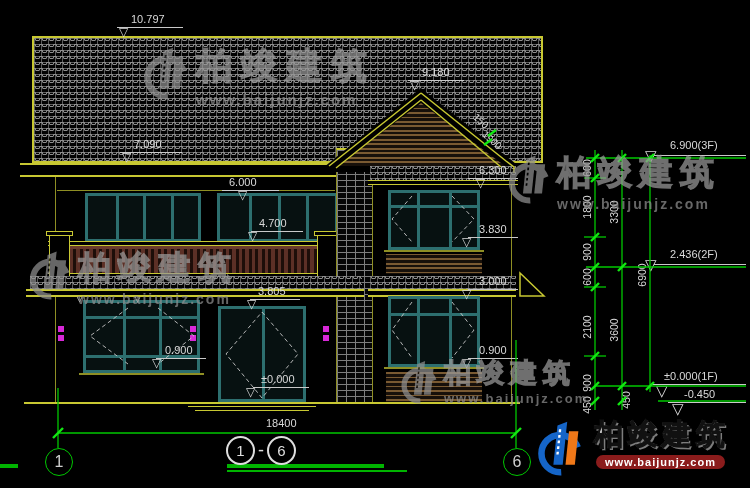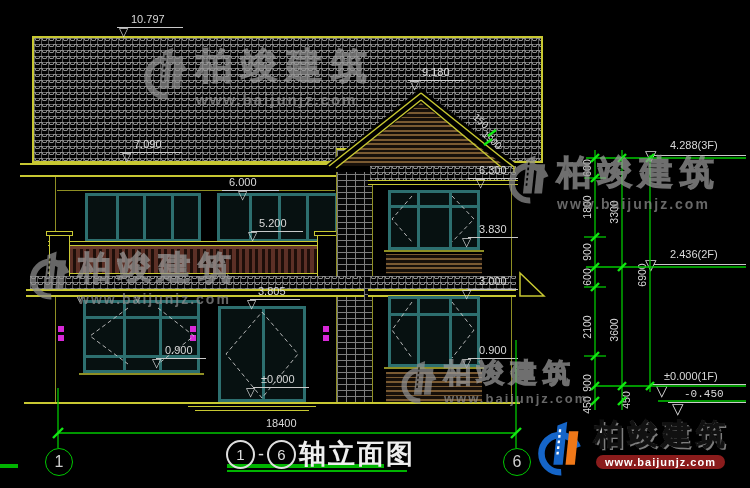--- a/index.html
+++ b/index.html
@@ -203,21 +203,21 @@
   <div class="tri" style="left:410px;top:79px;">▽</div>
 
   <div class="ann" style="left:229px;top:176px;">6.000</div>
   <div class="uline" style="left:222px;top:190px;width:57px;"></div>
   <div class="tri" style="left:238px;top:189px;">▽</div>
 
   <div class="ann" style="left:479px;top:164px;">6.300</div>
   <div class="uline" style="left:468px;top:178px;width:50px;"></div>
   <div class="tri" style="left:476px;top:177px;">▽</div>
 
-  <div class="ann" style="left:259px;top:217px;">5.200</div>
+  <div class="ann" style="left:259px;top:217px;">4.700</div>
   <div class="uline" style="left:251px;top:231px;width:52px;"></div>
   <div class="tri" style="left:248px;top:230px;">▽</div>
 
   <div class="ann" style="left:479px;top:223px;">3.830</div>
   <div class="uline" style="left:468px;top:237px;width:50px;"></div>
   <div class="tri" style="left:462px;top:236px;">▽</div>
 
   <div class="ann" style="left:86px;top:278px;">2.950</div>
   <div class="uline" style="left:72px;top:292px;width:56px;"></div>
   <div class="tri" style="left:75px;top:291px;">▽</div>
@@ -244,53 +244,52 @@
 
   <div class="ann" style="left:261px;top:373px;">±0.000</div>
   <div class="uline" style="left:253px;top:387px;width:56px;"></div>
   <div class="tri" style="left:246px;top:386px;">▽</div>
 
   <div class="ann" style="left:266px;top:417px;">18400</div>
 
   <div class="sl" style="left:481px;top:121px;">150</div>
   <div class="sl" style="left:492px;top:140px;">1900</div>
 
-  <div class="ann" style="left:670px;top:139px;">4.288(3F)</div>
+  <div class="ann" style="left:670px;top:139px;">6.900(3F)</div>
   <div class="uline" style="left:654px;top:155px;width:92px;"></div>
   <div class="tri big" style="left:645px;top:149px;">▽</div>
 
   <div class="ann" style="left:670px;top:248px;">2.436(2F)</div>
   <div class="uline" style="left:654px;top:264px;width:92px;"></div>
   <div class="tri big" style="left:645px;top:258px;">▽</div>
 
   <div class="ann" style="left:664px;top:370px;">±0.000(1F)</div>
   <div class="uline" style="left:650px;top:384px;width:96px;"></div>
   <div class="tri big" style="left:656px;top:384px;">▽</div>
 
-  <div class="ann" style="left:684px;top:388px;font-family:Liberation Mono, monospace;">-0.450</div>
+  <div class="ann" style="left:684px;top:388px;">-0.450</div>
   <div class="uline" style="left:668px;top:402px;width:78px;"></div>
   <div class="tri big" style="left:672px;top:402px;">▽</div>
 
   <div class="cl" style="left:587px;top:168px;">600</div>
   <div class="cl" style="left:587px;top:207px;">1800</div>
   <div class="cl" style="left:587px;top:252px;">900</div>
   <div class="cl" style="left:587px;top:277px;">600</div>
   <div class="cl" style="left:587px;top:327px;">2100</div>
   <div class="cl" style="left:587px;top:383px;">900</div>
   <div class="cl" style="left:587px;top:405px;">450</div>
   <div class="cl" style="left:614px;top:212px;">3300</div>
   <div class="cl" style="left:614px;top:330px;">3600</div>
   <div class="cl" style="left:626px;top:400px;">450</div>
   <div class="cl" style="left:642px;top:275px;">6900</div>
 
   <div class="abs" style="left:226px;top:436px;display:flex;align-items:center;gap:3px;z-index:30;">
     <span class="tc">1</span>
     <span style="color:#dedede;font-size:18px;">-</span>
     <span class="tc">6</span>
-    <span style="color:#eee;font-size:27px;font-weight:bold;letter-spacing:2px;white-space:nowrap;">轴立面图</span>
   </div>
   <div class="greenbar" style="left:227px;top:464px;width:157px;height:4px;"></div>
   <div class="greenbar" style="left:227px;top:470px;width:180px;height:2px;"></div>
   <div class="greenbar" style="left:0;top:464px;width:18px;height:4px;"></div>
 
   <div class="axb" style="left:45px;top:448px;">
     <span>1</span>
   </div>
   <div class="axb" style="left:503px;top:448px;">
     <span>6</span>

